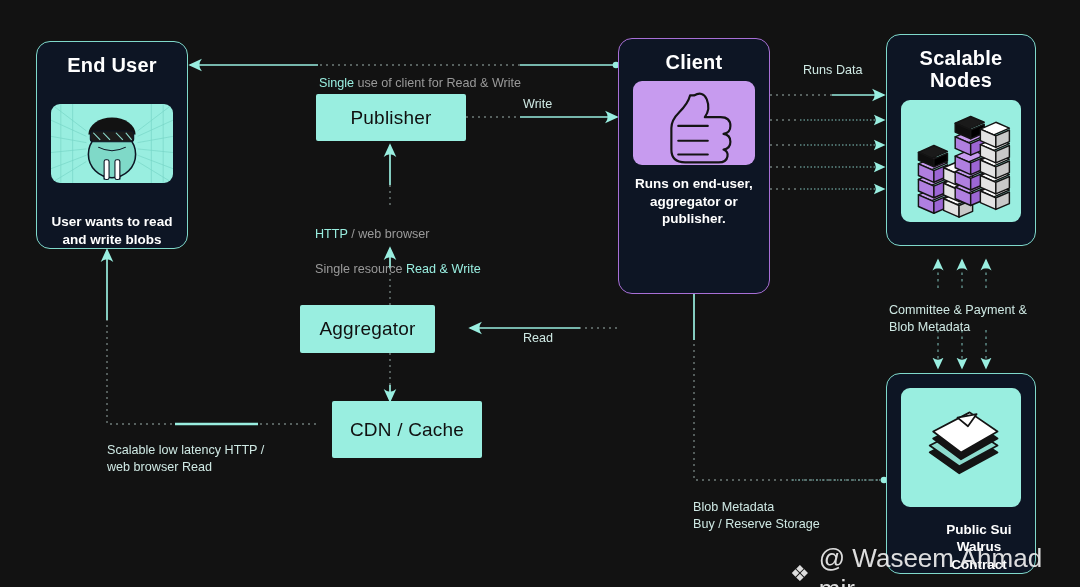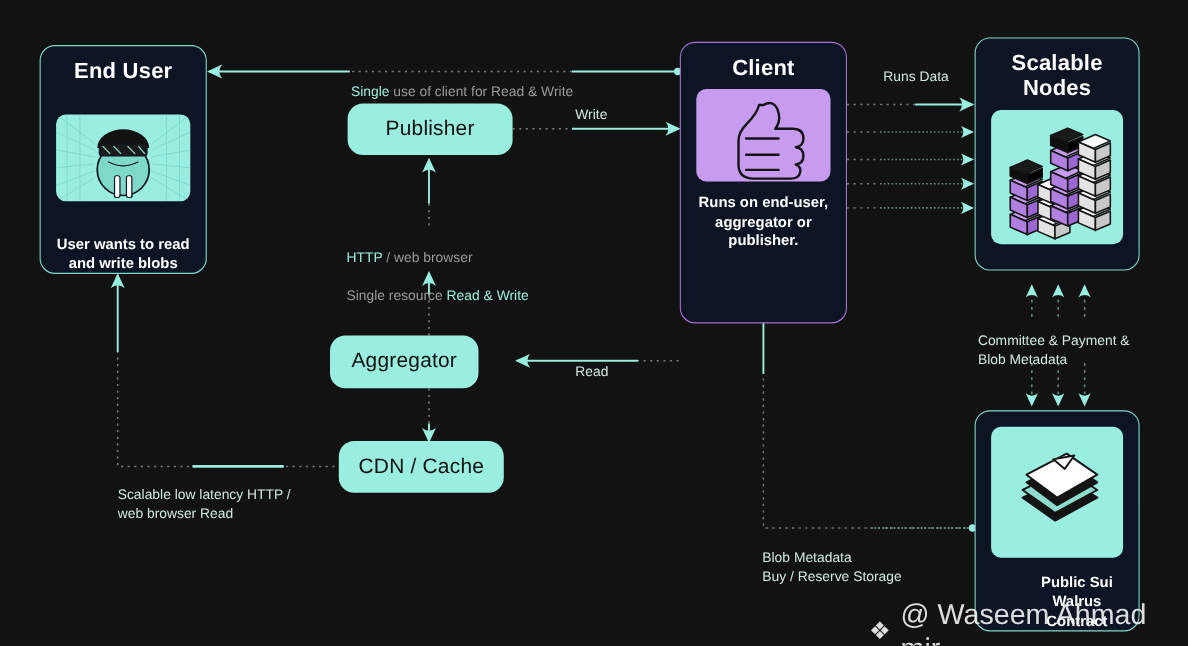--- a/index.html
+++ b/index.html
@@ -32,21 +32,21 @@
     position:relative;overflow:hidden;
   }
   .card-art.purple{background:#c79bef;}
   .card-caption{
     color:#ffffff;font-weight:bold;font-size:13.5px;line-height:1.28;
     text-align:center;margin-top:10px;padding:0 8px;
   }
 
   
   .pill{
-    background:#99eee0;border-radius:14px;
+    background:#99eee0;border-radius:2px;
     display:flex;align-items:center;justify-content:center;
     color:#101010;font-size:19px;letter-spacing:.2px;
   }
 
   
   .lbl{position:absolute;color:#9a9a9a;font-size:12.6px;line-height:1.38;white-space:pre-line;}
   .lbl .hi{color:#99eee0;}
   .lbl.mint{color:#cfe9e4;}
 
   
@@ -163,21 +163,21 @@
   </div>
 
   <div class="node pill" style="left:316px;top:94px;width:150px;height:47px;">
     <span>Publisher</span>
   </div>
 
   <div class="node pill" style="left:300px;top:305px;width:135px;height:48px;align-items:center;">
     <span>Aggregator</span>
   </div>
 
-  <div class="node pill" style="left:308px;top:401px;width:150px;height:47px;">
+  <div class="node pill" style="left:332px;top:401px;width:150px;height:57px;">
     <span>CDN / Cache</span>
   </div>
 
   <div class="node card purple" style="left:618px;top:38px;width:152px;height:256px;">
     <div class="card-title">Client</div>
     <div class="card-art purple" style="height:84px;margin-top:8px;">
       <svg viewBox="0 0 124 84" width="100%" height="100%" preserveAspectRatio="xMidYMid meet">
         <g fill="#c79bef" stroke="#141414" stroke-width="2.2" stroke-linejoin="round" stroke-linecap="round">
           <path d="M62 14 q9 -5 13 4 q4 10 -2 18 l16 0 q10 0 10 9 q0 7 -7 8 q7 1 7 8 q0 7 -7 8 q5 2 4 7 q-1 6 -9 6 l-34 0 q-14 0 -14 -13 l0 -22 q0 -8 8 -16 q9 -9 11 -17 z"></path>
           <path d="M46 45 l30 0 M46 60 l30 0 M46 74 l30 0"></path>

